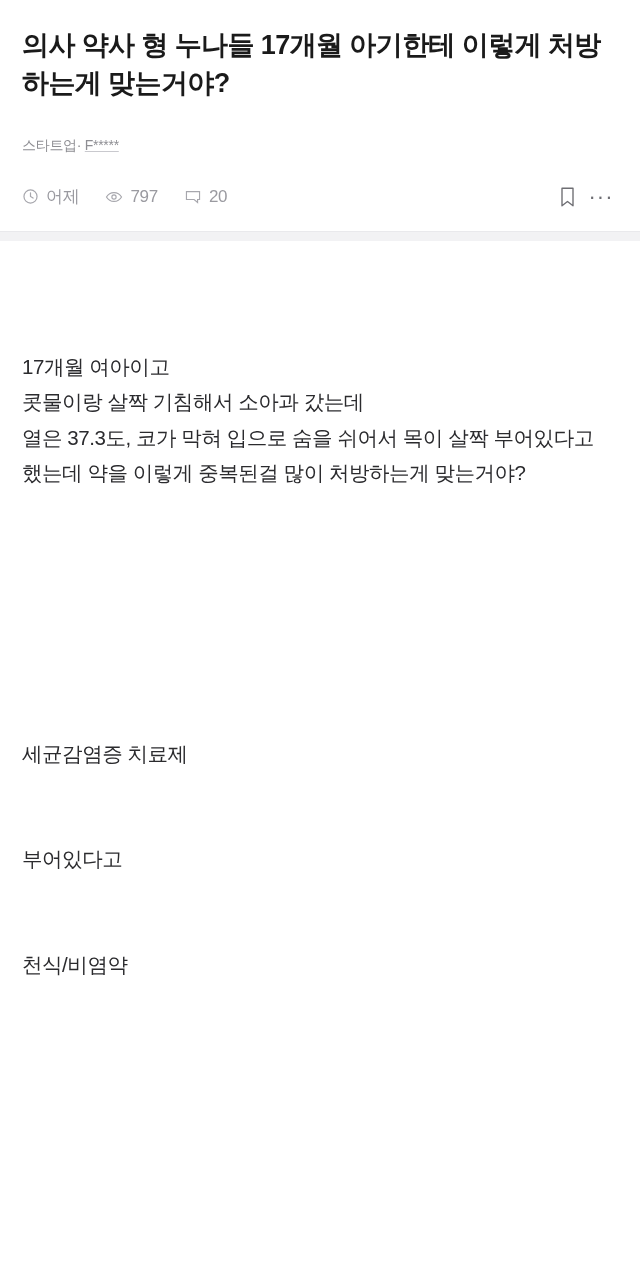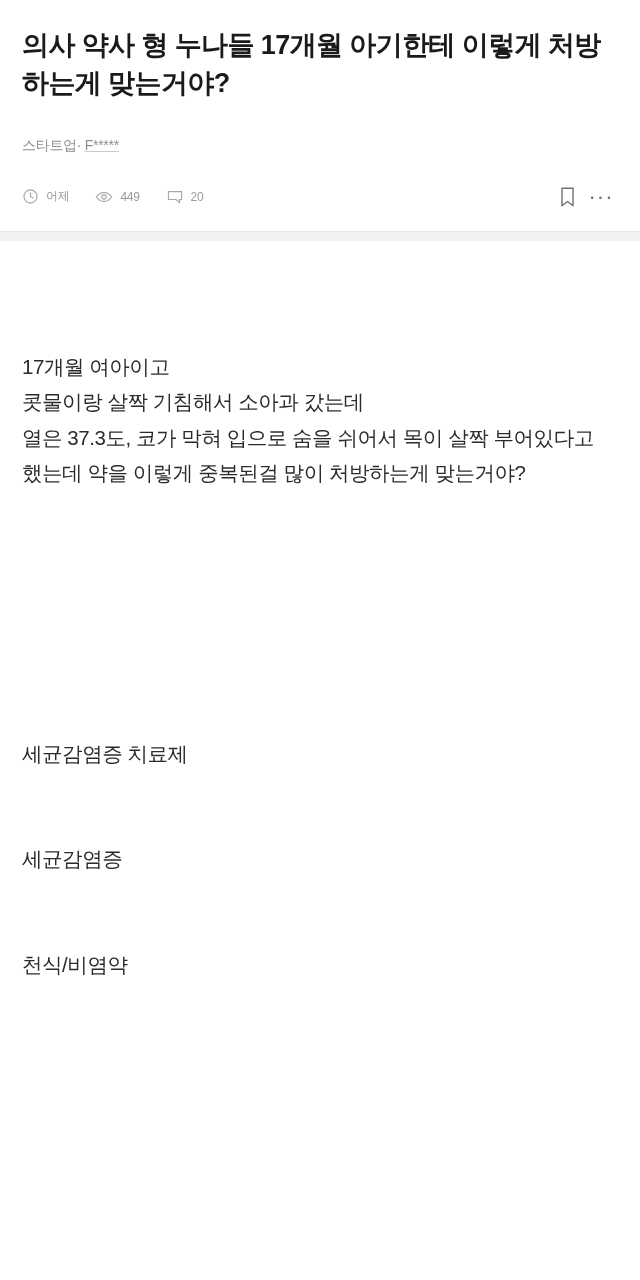--- a/index.html
+++ b/index.html
@@ -50,21 +50,21 @@
     padding: 0 22px 0 22px;
     display: flex;
     align-items: center;
     height: 40px;
   }
   .stat {
     display: flex;
     align-items: center;
     gap: 7px;
     margin-right: 26px;
-    font-size: 12px;
+    font-size: 17px;
     color: #9a9aa0;
     letter-spacing: -0.3px;
   }
   .stat .lbl { color: #9a9aa0; }
   .stats-spacer { flex: 1 1 auto; }
   .icon-btn {
     display: flex;
     align-items: center;
     justify-content: center;
     width: 34px;
@@ -127,21 +127,21 @@
       <span class="lbl">어제</span>
     </div>
 
     <div class="stat">
       <span>
         <svg width="18" height="18" viewBox="0 0 22 22" fill="none" stroke="#a7a7ad" stroke-width="1.4">
           <path d="M1.8 11S5 5.6 11 5.6 20.2 11 20.2 11 17 16.4 11 16.4 1.8 11 1.8 11Z"></path>
           <circle cx="11" cy="11" r="2.6"></circle>
         </svg>
       </span>
-      <span class="lbl">449</span>
+      <span class="lbl">797</span>
     </div>
 
     <div class="stat">
       <span>
         <svg width="18" height="18" viewBox="0 0 22 22" fill="none" stroke="#a7a7ad" stroke-width="1.4">
           <path d="M3 4.4h16v9.6H9.6L5.4 17.6V14H3V4.4Z" transform="scale(-1,1) translate(-22,0)"></path>
         </svg>
       </span>
       <span class="lbl">20</span>
     </div>
@@ -160,21 +160,21 @@
   <div class="divider"></div>
   <div class="divider thick"></div>
 
   <div class="post-body">
     <div>17개월 여아이고
 콧물이랑 살짝 기침해서 소아과 갔는데
 열은 37.3도, 코가 막혀 입으로 숨을 쉬어서 목이 살짝 부어있다고 했는데 약을 이렇게 중복된걸 많이 처방하는게 맞는거야?</div>
     <div class="blank-line"></div>
     <div>
       <div>세균감염증 치료제</div>
-      <div>세균감염증</div>
+      <div>부어있다고</div>
       <div>천식/비염약</div>
       
       
     </div>
     
     
   </div>
 
 </div>
 

